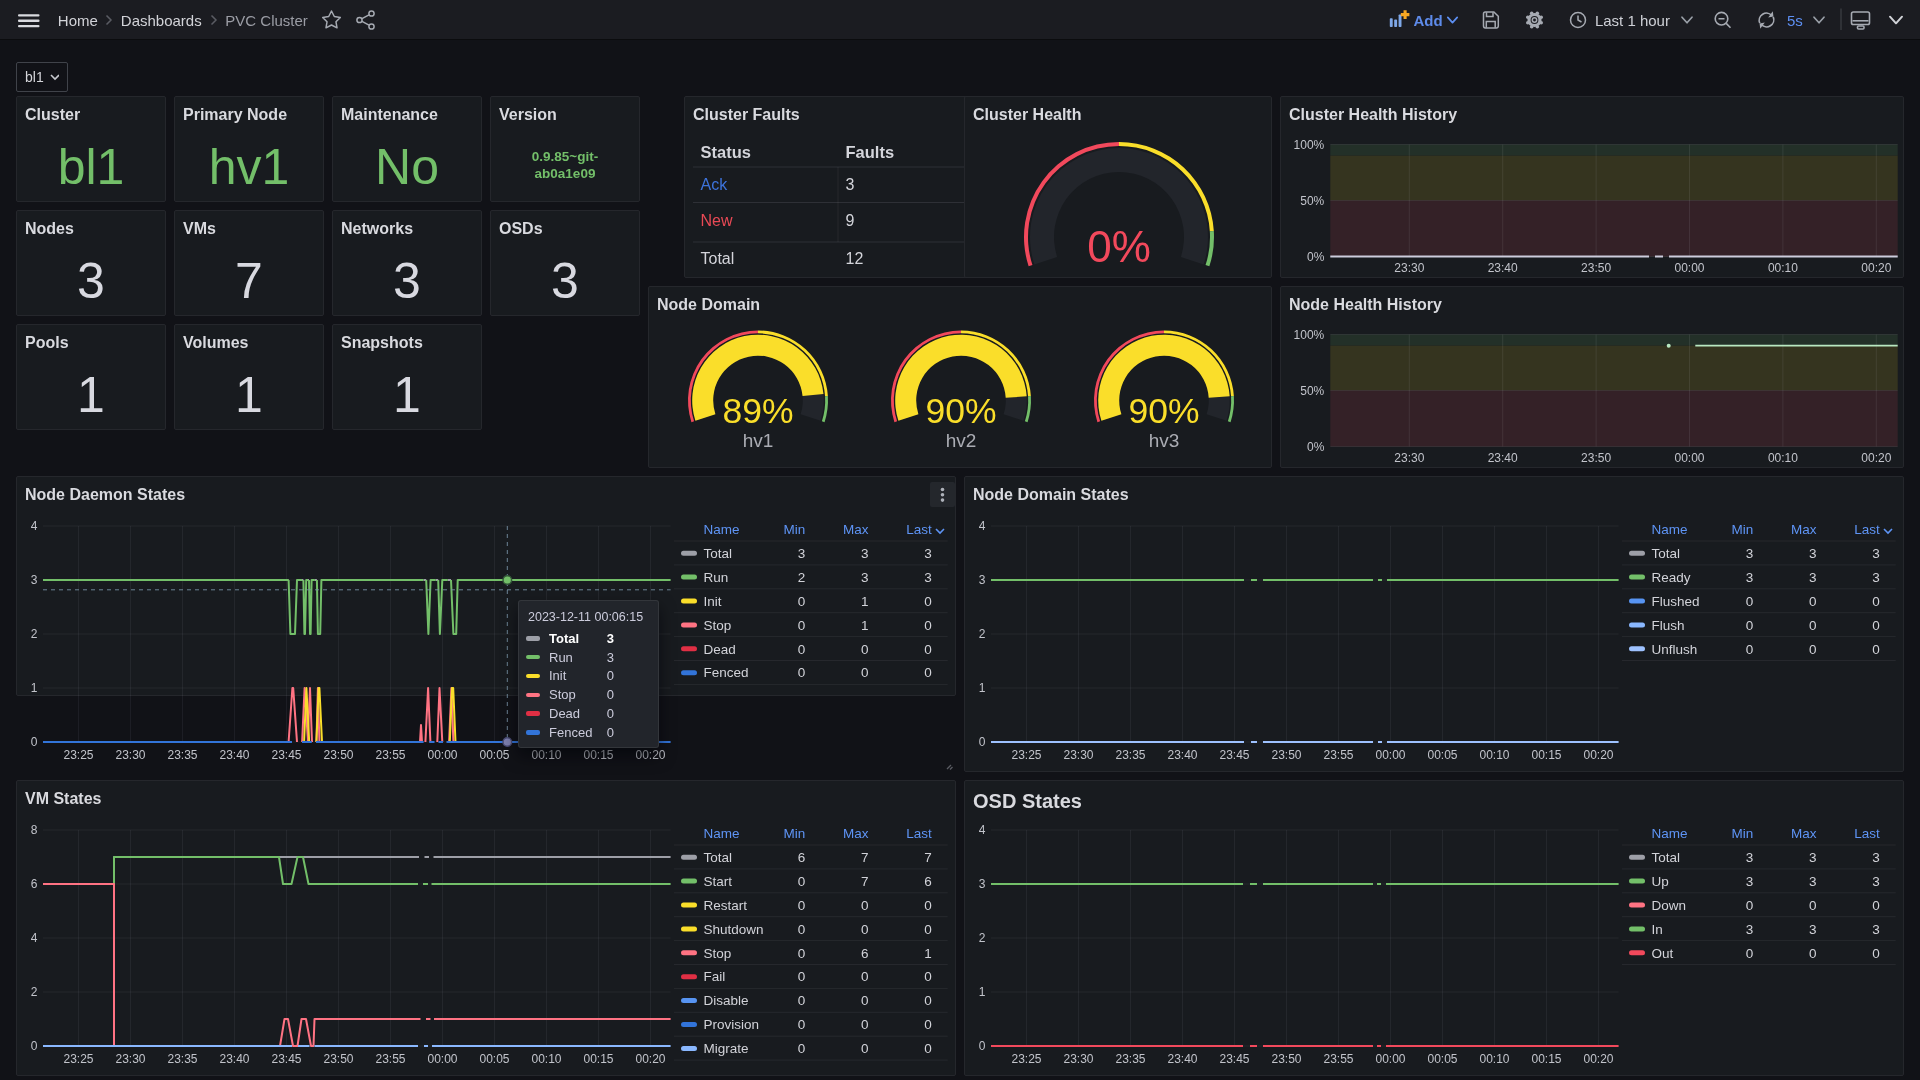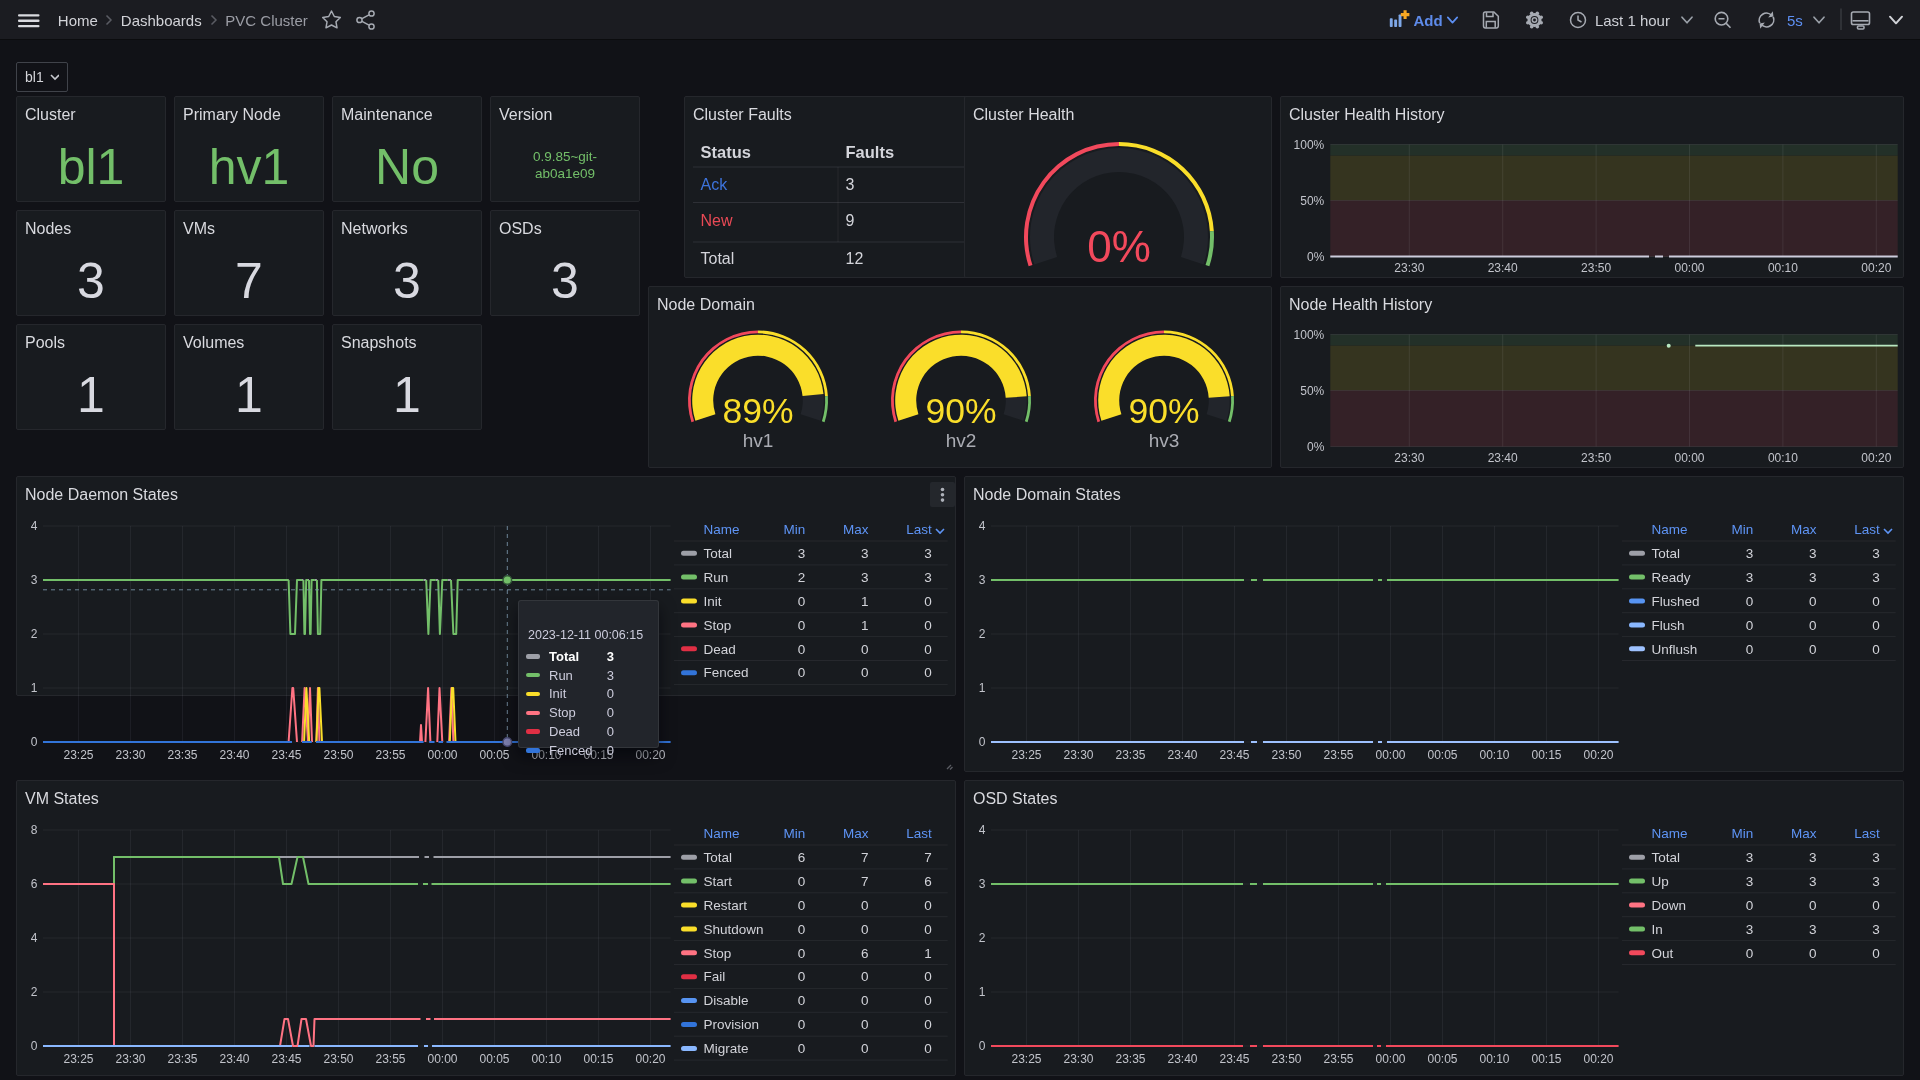--- a/index.html
+++ b/index.html
@@ -1,23 +1,23 @@
 <!DOCTYPE html>
 <html><head><meta charset="utf-8">
 <style>
 * { margin:0; padding:0; box-sizing:border-box; }
 body { width:1920px; height:1080px; background:#111217; font-family:"Liberation Sans", sans-serif;
        overflow:hidden; position:relative; -webkit-font-smoothing:antialiased; }
 .panel { position:absolute; background:#181b1f; border:1px solid #25272c; border-radius:2px; }
-.ptitle { position:absolute; left:8px; top:9px; color:#d9dadf; font-weight:400; white-space:nowrap;text-align:center; }
+.ptitle { position:absolute; left:8px; top:9px; color:#d9dadf; font-weight:700; white-space:nowrap;text-align:center; }
 svg text { font-family:"Liberation Sans", sans-serif; }
 .tooltip { position:absolute; left:501px; top:123px; width:141px; height:148px; background:#22252b;
   border:1px solid rgba(255,255,255,0.08); border-radius:3px; box-shadow:0 8px 16px rgba(1,4,9,0.6);
   padding:9px 8px 8px 7px; z-index:10; }
-.tth { color:#ccccdc; font-size:12.5px; margin-bottom:5px; white-space:nowrap; padding-left:2px;margin-top:18px; }
+.tth { color:#ccccdc; font-size:12.5px; margin-bottom:5px; white-space:nowrap; padding-left:2px; }
 .ttr { display:flex; align-items:center; font-size:13px; height:18.8px; }
 .sw { width:14px; height:4.5px; border-radius:2px; margin-right:9px; flex:none; }
 </style></head>
 <body>
 <div style="position:absolute;left:0;top:0;width:1920px;height:40px;background:#1b1c21;border-bottom:1px solid #0b0c0e">
     <svg width="1920" height="40" style="position:absolute;left:0;top:0">
       <rect x="18" y="14.2" width="21.5" height="2.3" rx="1" fill="#d9dadf"></rect>
       <rect x="18" y="19.6" width="21.5" height="2.3" rx="1" fill="#d9dadf"></rect>
       <rect x="18" y="25.0" width="21.5" height="2.3" rx="1" fill="#d9dadf"></rect>
       <text x="57.8" y="25.5" font-size="15" fill="#d2d3d8" text-anchor="start" font-weight="400">Home</text>
@@ -97,21 +97,21 @@
 <div class="panel" style="left:174px;top:96px;width:150px;height:106px">
     <div class="ptitle" style="font-size:16px">Primary Node</div>
     <div style="position:absolute;left:0;right:0;top:44.8px;text-align:center;font-size:50px;font-weight:500;color:#73BF69;line-height:1">hv1</div>
   </div>
 <div class="panel" style="left:332px;top:96px;width:150px;height:106px">
     <div class="ptitle" style="font-size:16px">Maintenance</div>
     <div style="position:absolute;left:0;right:0;top:44.8px;text-align:center;font-size:50px;font-weight:500;color:#73BF69;line-height:1">No</div>
   </div>
 <div class="panel" style="left:490px;top:96px;width:150px;height:106px">
     <div class="ptitle" style="font-size:16px">Version</div>
-    <div style="position:absolute;left:0;right:0;top:51px;text-align:center;font-size:13.5px;font-weight:400;color:#73BF69;line-height:17px">0.9.85~git-<br>ab0a1e09</div>
+    <div style="position:absolute;left:0;right:0;top:51px;text-align:center;font-size:13.5px;font-weight:700;color:#73BF69;line-height:17px">0.9.85~git-<br>ab0a1e09</div>
   </div>
 <div class="panel" style="left:16px;top:210px;width:150px;height:106px">
     <div class="ptitle" style="font-size:16px">Nodes</div>
     <div style="position:absolute;left:0;right:0;top:44.8px;text-align:center;font-size:50px;font-weight:500;color:#D8D9E0;line-height:1">3</div>
   </div>
 <div class="panel" style="left:174px;top:210px;width:150px;height:106px">
     <div class="ptitle" style="font-size:16px">VMs</div>
     <div style="position:absolute;left:0;right:0;top:44.8px;text-align:center;font-size:50px;font-weight:500;color:#D8D9E0;line-height:1">7</div>
   </div>
 <div class="panel" style="left:332px;top:210px;width:150px;height:106px">
@@ -548,21 +548,21 @@
       <line x1="657" y1="255.2" x2="930.7" y2="255.2" stroke="rgba(204,204,220,0.08)" stroke-width="1"></line>
       <rect x="664" y="264.9" width="16" height="5" rx="2.5" fill="#8AB8FF"></rect>
       <text x="686.5" y="272.1" font-size="13.5" fill="#d2d3d9" text-anchor="start" font-weight="400">Migrate</text>
       <text x="788.2" y="272.1" font-size="13.5" fill="#d2d3d9" text-anchor="end" font-weight="400">0</text>
       <text x="851.5" y="272.1" font-size="13.5" fill="#d2d3d9" text-anchor="end" font-weight="400">0</text>
       <text x="914.8" y="272.1" font-size="13.5" fill="#d2d3d9" text-anchor="end" font-weight="400">0</text>
       <line x1="657" y1="279.1" x2="930.7" y2="279.1" stroke="rgba(204,204,220,0.08)" stroke-width="1"></line>
     </svg>
   </div>
 <div class="panel" style="left:964px;top:780px;width:940px;height:296px">
-    <div class="ptitle" style="font-size:16px">OSD States</div>
+    <div class="ptitle" style="font-size:20px">OSD States</div>
     <svg width="940" height="296" style="position:absolute;left:0;top:0">
       <line x1="61.5" y1="49" x2="61.5" y2="265" stroke="rgba(204,204,220,0.07)" stroke-width="1"></line>
       <line x1="113.5" y1="49" x2="113.5" y2="265" stroke="rgba(204,204,220,0.07)" stroke-width="1"></line>
       <line x1="165.5" y1="49" x2="165.5" y2="265" stroke="rgba(204,204,220,0.07)" stroke-width="1"></line>
       <line x1="217.5" y1="49" x2="217.5" y2="265" stroke="rgba(204,204,220,0.07)" stroke-width="1"></line>
       <line x1="269.5" y1="49" x2="269.5" y2="265" stroke="rgba(204,204,220,0.07)" stroke-width="1"></line>
       <line x1="321.5" y1="49" x2="321.5" y2="265" stroke="rgba(204,204,220,0.07)" stroke-width="1"></line>
       <line x1="373.5" y1="49" x2="373.5" y2="265" stroke="rgba(204,204,220,0.07)" stroke-width="1"></line>
       <line x1="425.5" y1="49" x2="425.5" y2="265" stroke="rgba(204,204,220,0.07)" stroke-width="1"></line>
       <line x1="477.5" y1="49" x2="477.5" y2="265" stroke="rgba(204,204,220,0.07)" stroke-width="1"></line>

